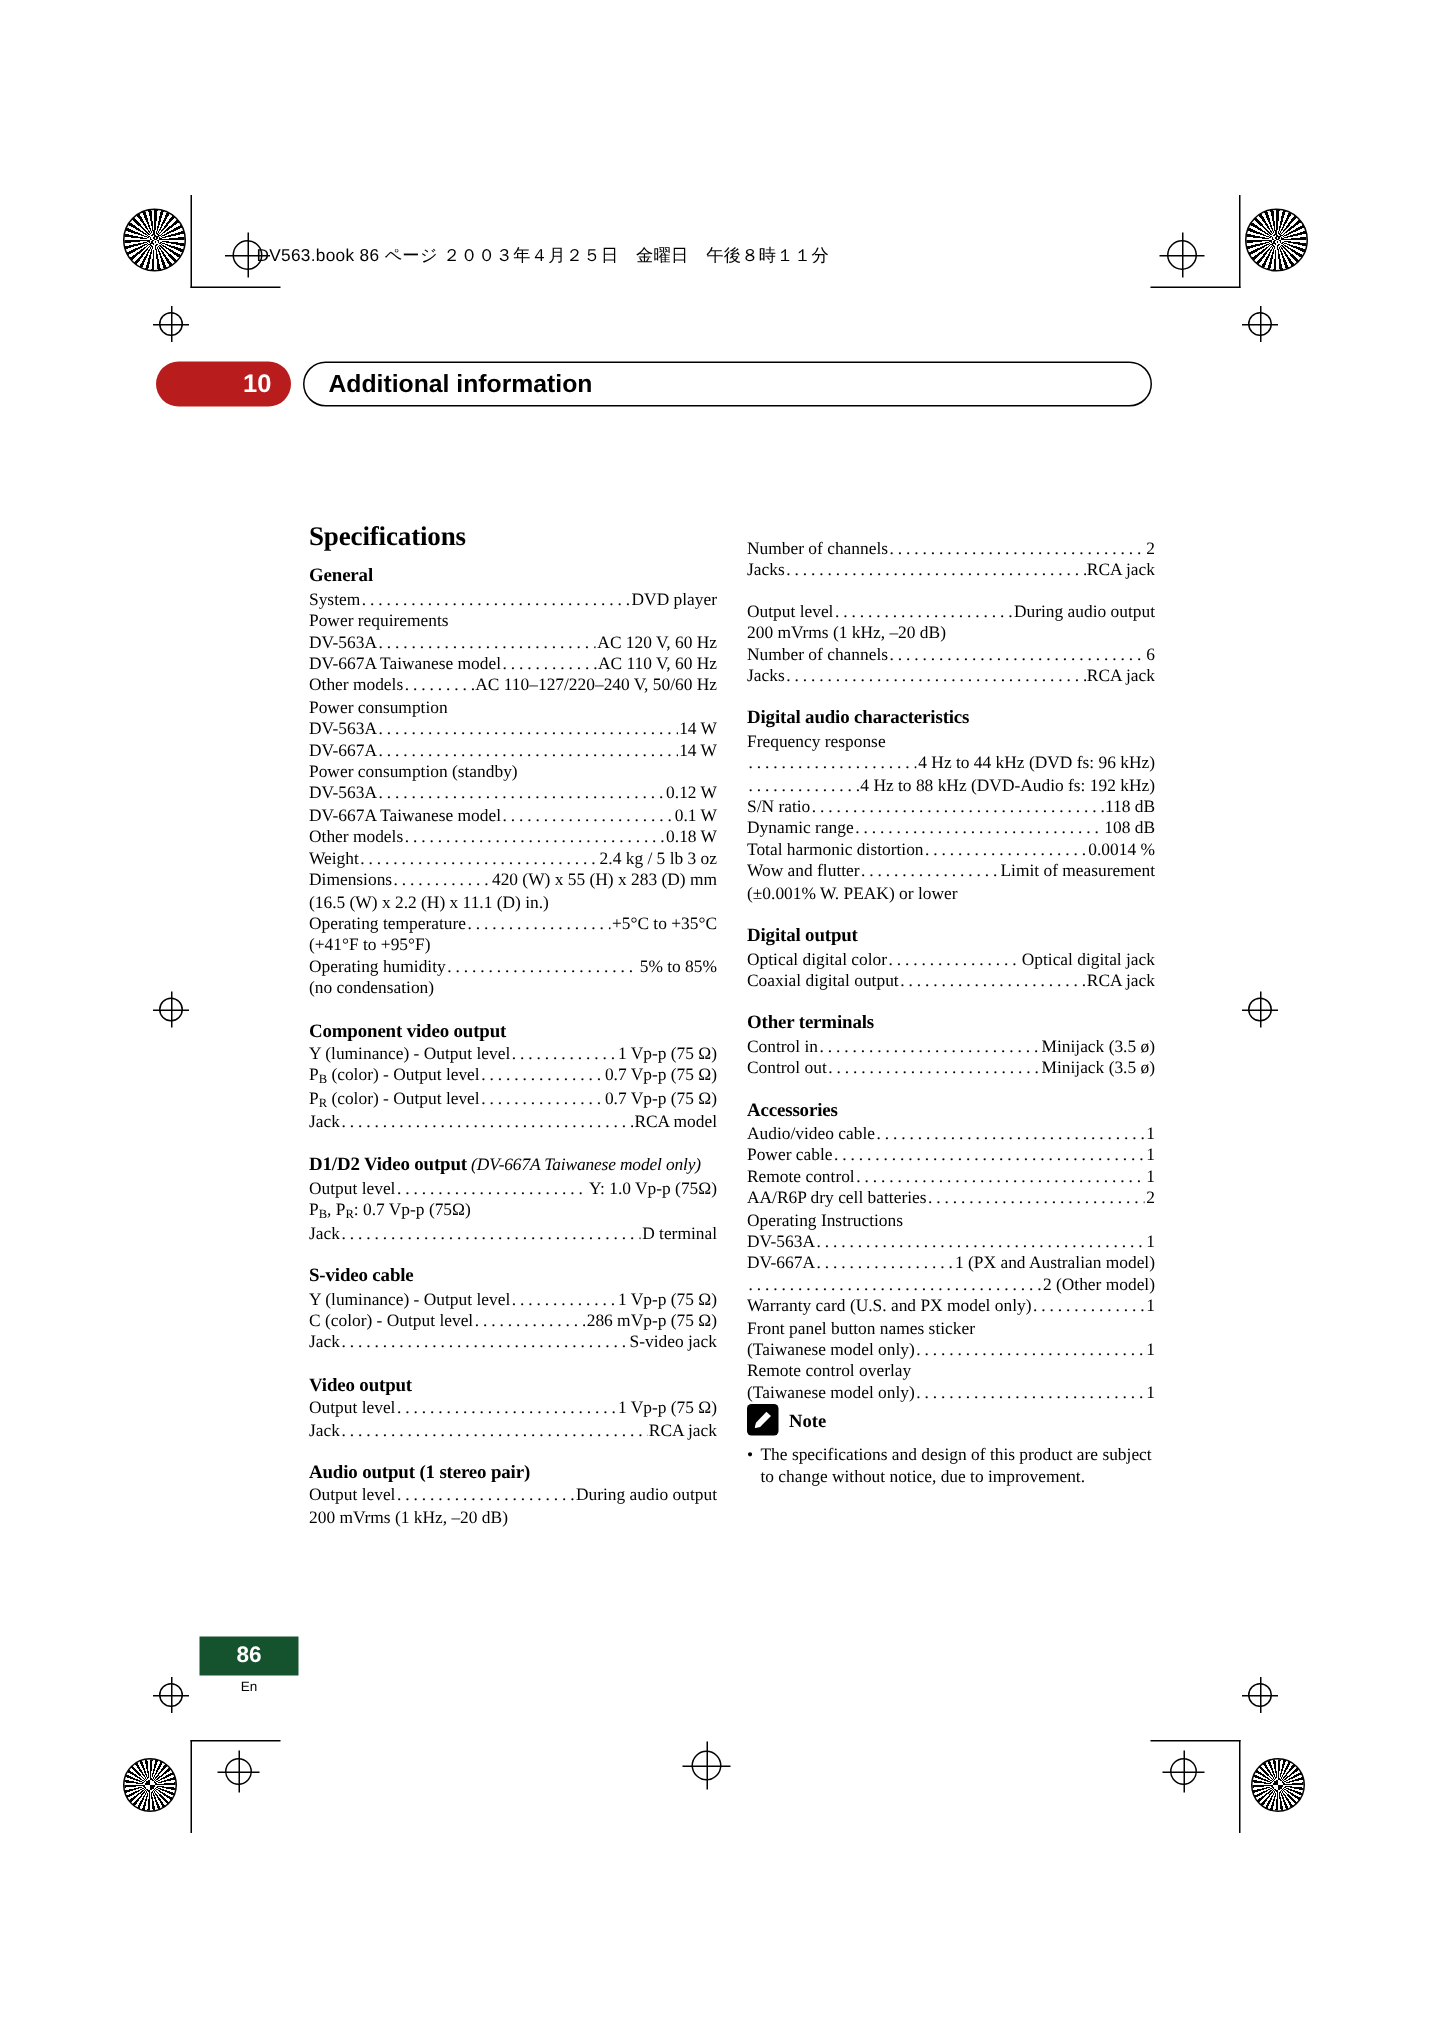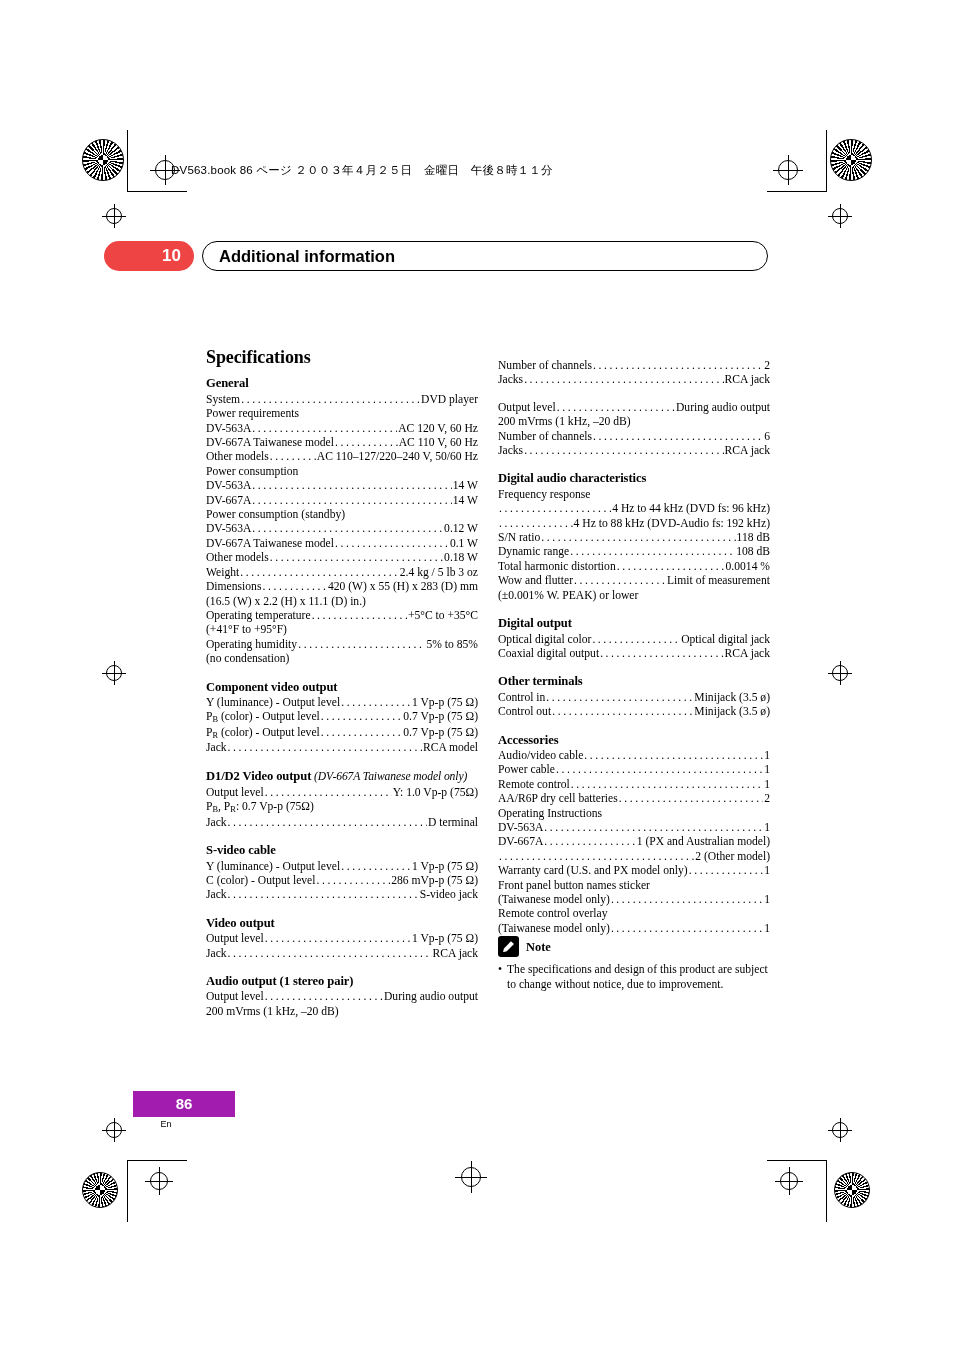--- a/index.html
+++ b/index.html
@@ -29,21 +29,21 @@
     font-size:11.5px;letter-spacing:0.2px;white-space:nowrap;
     font-family:"Liberation Sans", sans-serif;
   }
 
   
   .chapter-bar{
     position:absolute;left:104px;top:241px;width:664px;height:30px;
   }
   .chapter-num{
     position:absolute;left:0;top:0;width:90px;height:30px;
-    background:#ef4444;border-radius:15px;
+    background:#b91c1c;border-radius:15px;
   }
   .chapter-num span{
     position:absolute;right:13px;top:5px;color:#fff;
     font-size:17px;font-weight:bold;
   }
   .chapter-title-box{
     position:absolute;left:98px;top:0;width:566px;height:30px;
     border:1px solid #000;border-radius:15px;box-sizing:border-box;
   }
   .chapter-title{
@@ -96,22 +96,21 @@
     clip-path:polygon(72% 0,100% 26%,34% 92%,0 100%,9% 66%);
   }
   .note-title{font-weight:bold;font-size:12.4px;}
   .note-body{margin-top:6px;font-size:11.6px;line-height:14.6px;}
   .note-bullet{display:flex;}
   .note-bullet .dot{width:9px;flex:0 0 auto;}
 
   
   .pagetab{
     position:absolute;left:133px;top:1091px;width:66px;height:26px;
-    background:#a21caf;
-    padding-left:36px;
+    background:#14532d;
   }
   .pagetab span{
     position:absolute;left:0;right:0;top:4px;text-align:center;
     color:#fff;font-size:15px;font-weight:bold;
   }
   .pagetab-en{
     position:absolute;left:133px;top:1119px;width:66px;text-align:center;
     font-size:9px;
   }
 </style>

